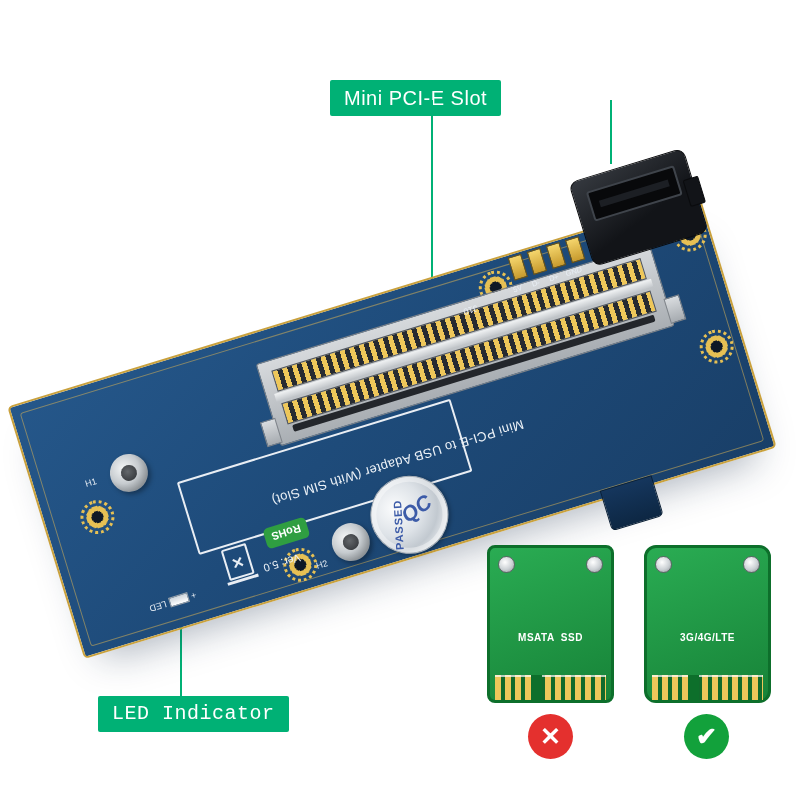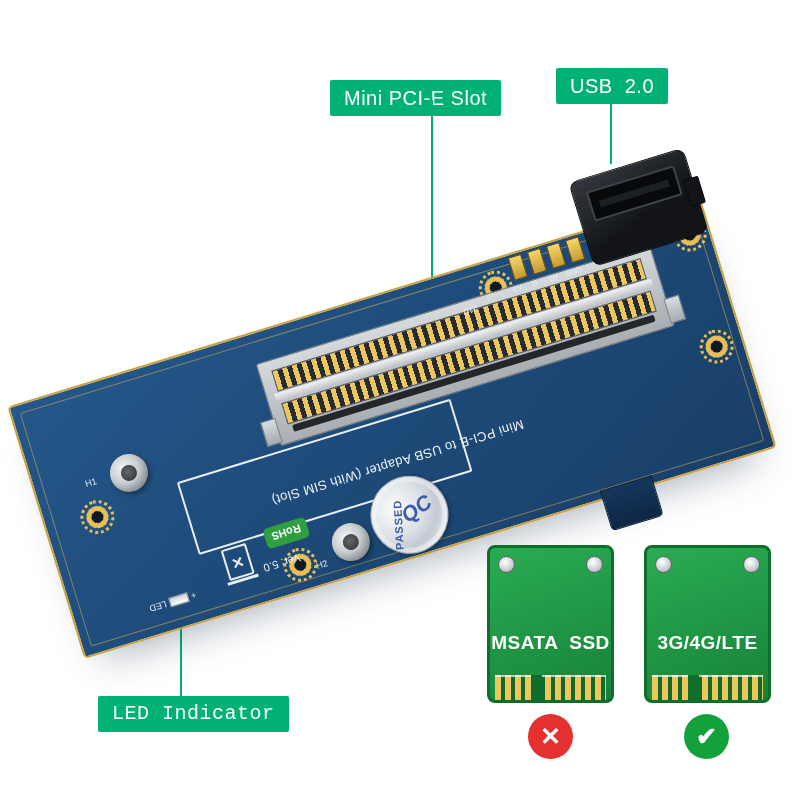--- a/index.html
+++ b/index.html
@@ -104,45 +104,44 @@
   .uplabels span{width:13px;text-align:center;}
   .j10{position:absolute;left:462px;top:36px;color:#e8eef5;font-size:9px;transform:rotate(180deg);}
   .simtab{position:absolute;left:540px;top:252px;width:52px;height:40px;
         background:linear-gradient(#15365d,#0d2743);border:1px solid #0a1f36;border-radius:0 0 5px 5px;}
 
   
   .mcard{position:absolute;width:127px;height:158px;box-sizing:border-box;
          background:linear-gradient(160deg,#2aac53,#178338);
          border:3px solid #0d6f2b;border-radius:8px;}
   .mcard-1{left:487px;top:545px;}
-  .mcard-2{left:644px;top:545px;}
+  .mcard-2{left:644px;top:545px;border-radius:12px;}
   .screw{position:absolute;top:8px;width:15px;height:15px;border-radius:50%;
          background:radial-gradient(circle at 40% 35%,#ffffff,#ccd1d5 55%,#8e9397);
          border:1px solid #5f6468;}
   .screw-l{left:8px;}
   .screw-r{right:8px;}
-  .mname{position:absolute;left:0;right:0;top:84px;text-align:center;color:#fff;font-size:19px;
+  .mname{position:absolute;left:0;right:0;top:84px;text-align:center;color:#fff;font-size:10px;
          font-weight:bold;letter-spacing:.5px;white-space:pre;}
   .fingers{position:absolute;left:5px;right:5px;bottom:0;height:23px;
          background:repeating-linear-gradient(90deg,#eec75a 0 6px,#116a2c 6px 10px);
          border-top:2px solid rgba(255,255,255,.7);}
   .notch{position:absolute;left:36px;top:-2px;bottom:0;width:11px;background:#0d6f2b;}
 
   .mark{position:absolute;width:45px;height:45px;border-radius:50%;display:flex;align-items:center;
         justify-content:center;color:#fff;font-size:25px;font-weight:bold;}
   .mark-cross{left:528px;top:714px;background:#e4302e;}
   .mark-check{left:684px;top:714px;background:#12a13b;}
 </style>
 </head>
 <body>
 
 <div class="stage">
 
   <div class="callout callout-pcie">Mini PCI-E Slot</div>
-  <div class="callout callout-usb">USB  2.0</div>
   <div class="callout callout-led">LED Indicator</div>
   <div class="lead lead-pcie"></div>
   <div class="lead lead-usb"></div>
   <div class="lead lead-led"></div>
 
   <div class="board">
     <div class="trace"></div>
 
     <div class="hole hole-a"></div>
     <div class="hole hole-b"></div>

